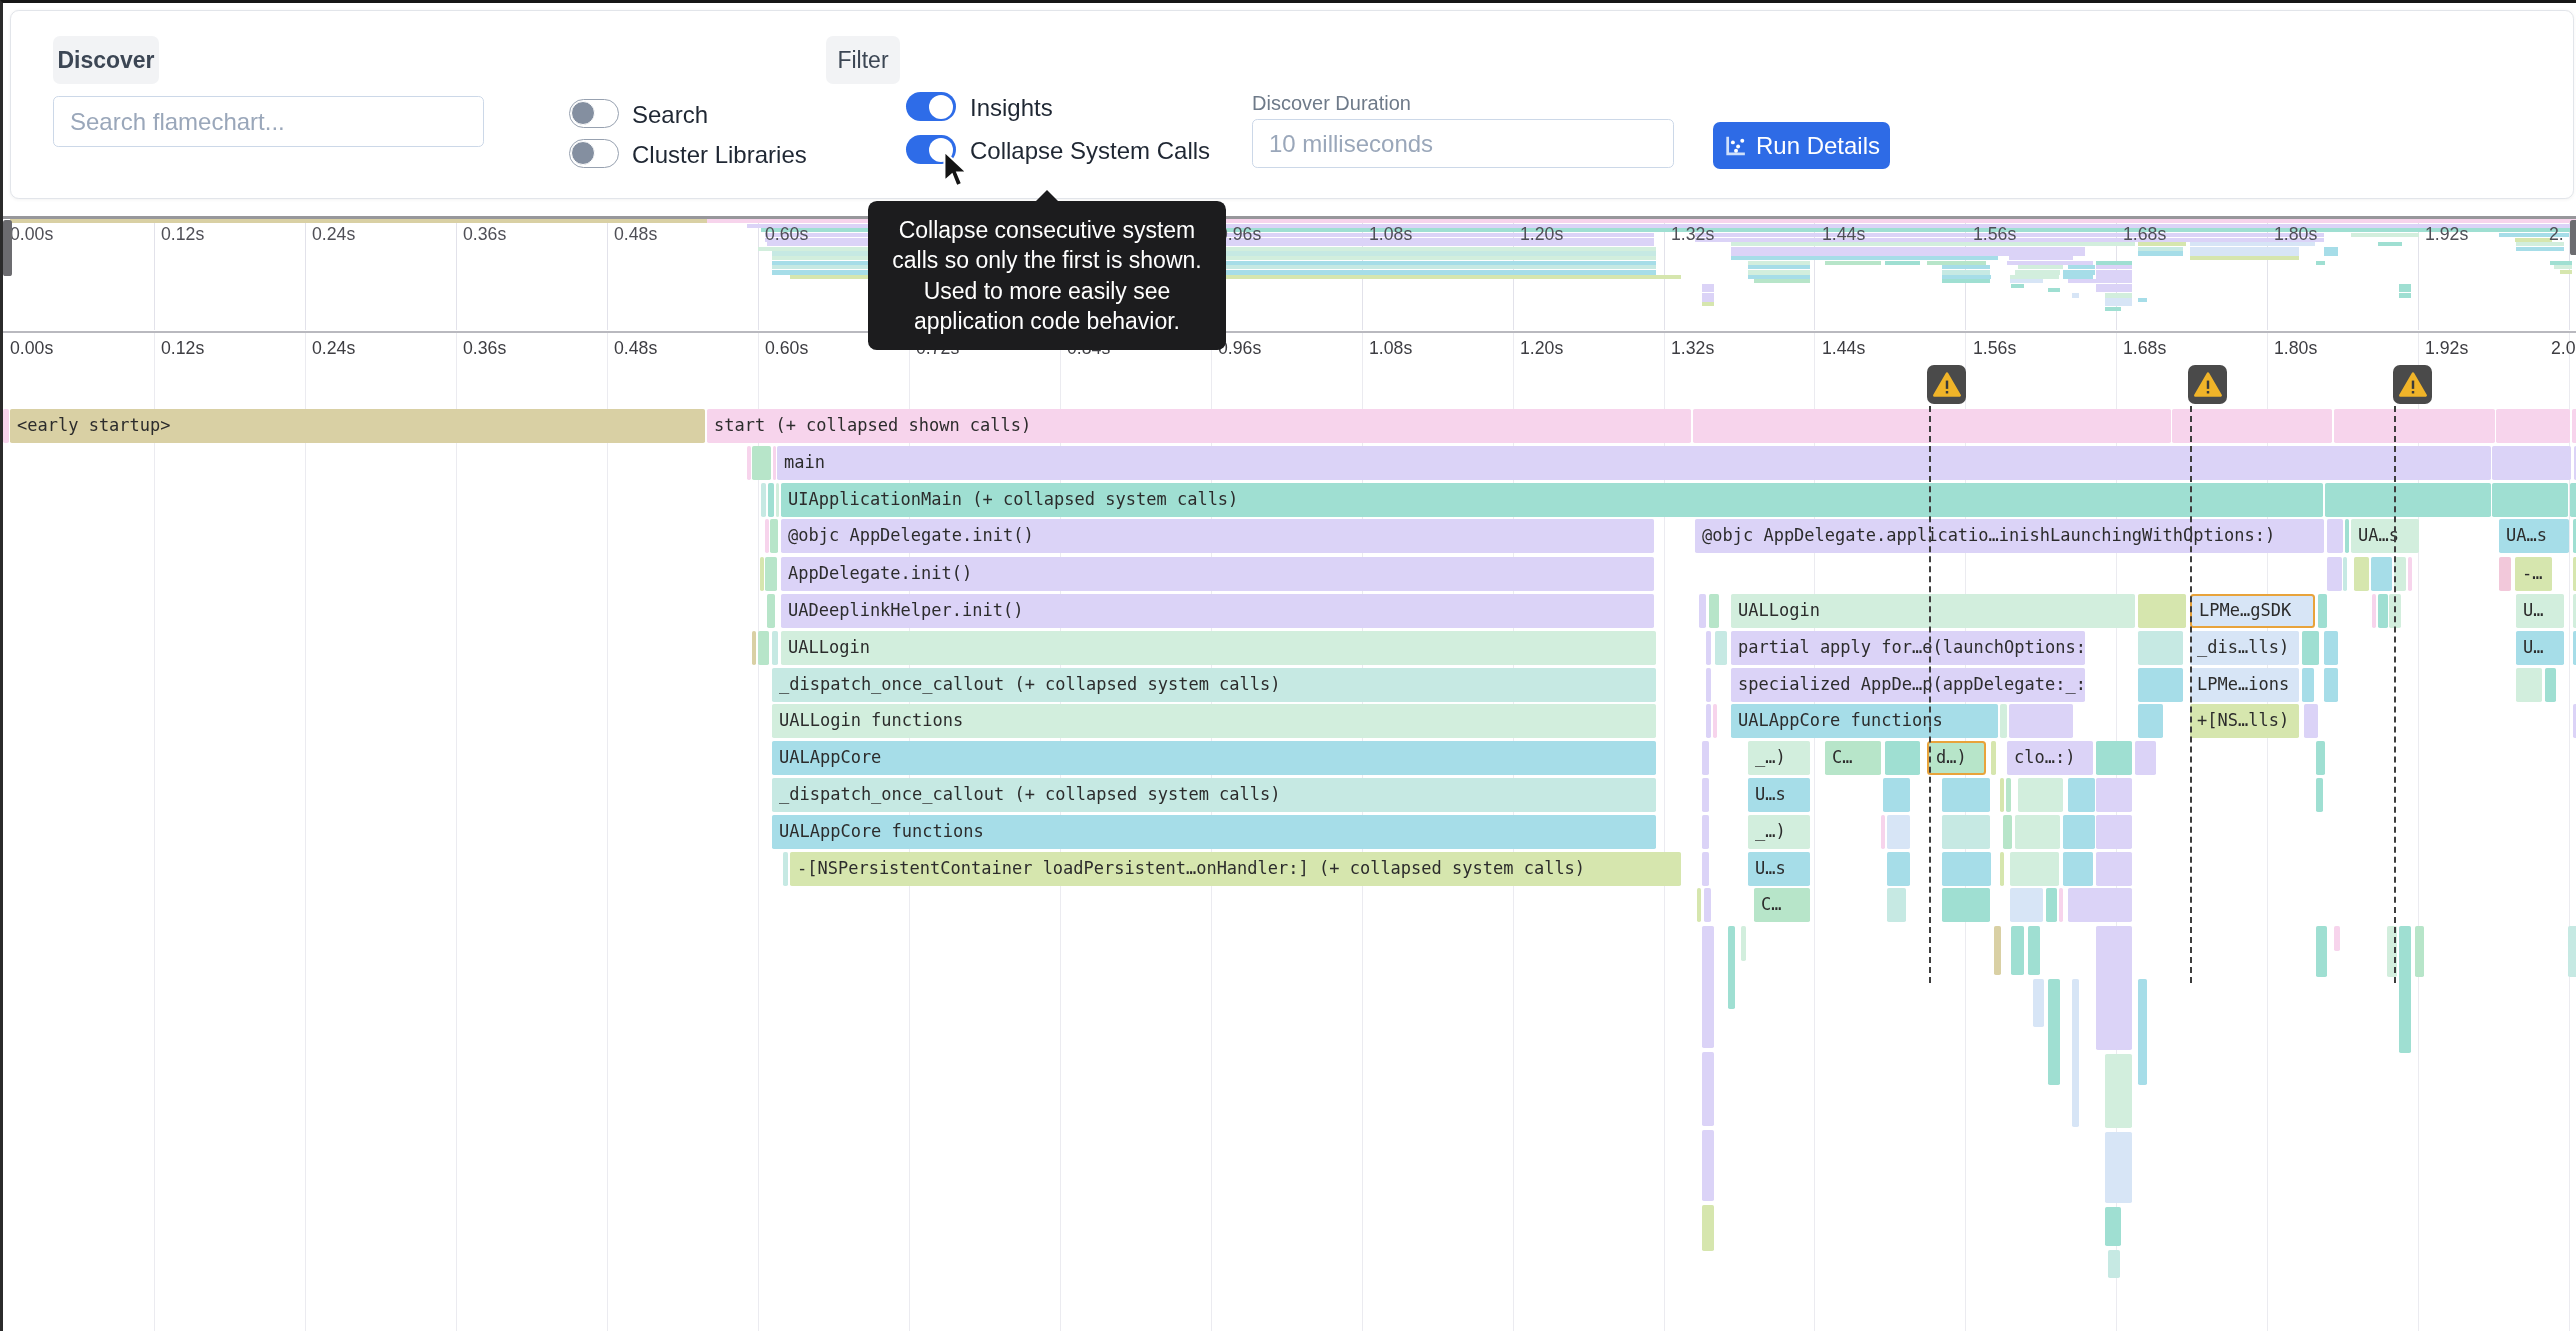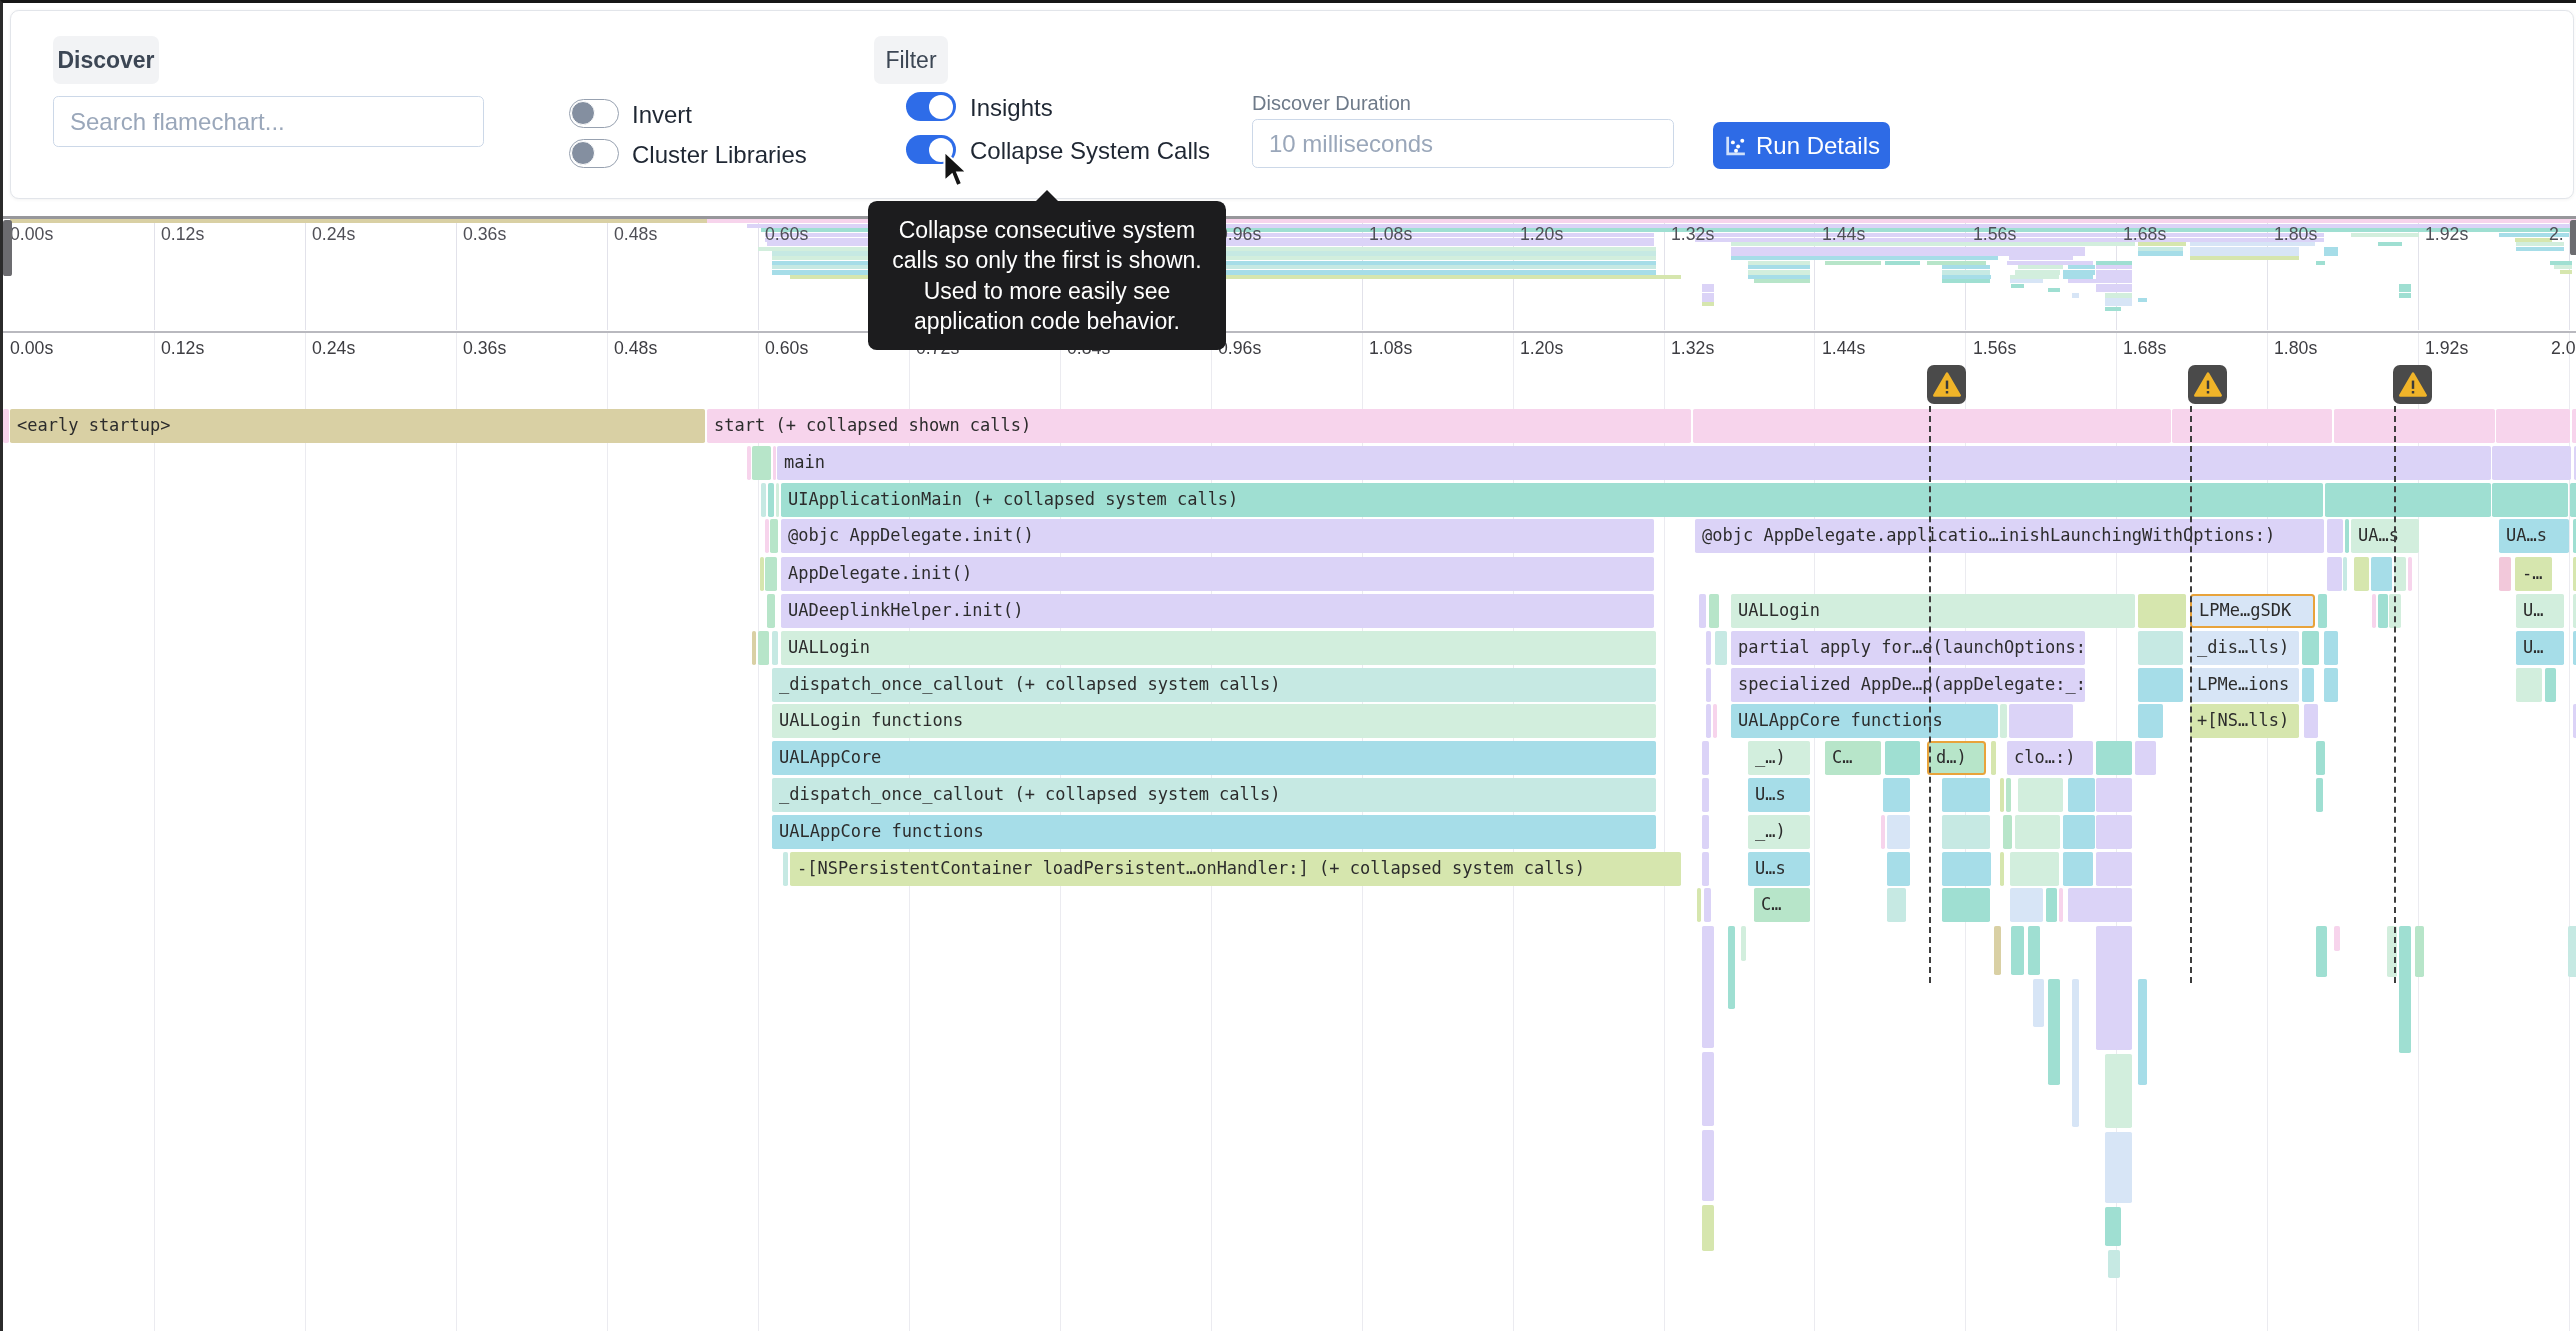--- a/index.html
+++ b/index.html
@@ -54,27 +54,27 @@
     <div class="pill" style="left:42px;top:25px;width:106px;height:48px;font-weight:bold;">
       <span>Discover</span>
     </div>
     <div class="txtinput" style="left:42px;top:85px;width:431px;height:51px;">
       <span class="placeholder">Search flamechart...</span>
     </div>
 
     <div class="toggle off" style="left:558px;top:88px;">
         <div class="knob"></div>
       </div>
-    <div class="toglabel" style="left:621px;top:90px;">Invert</div>
+    <div class="toglabel" style="left:621px;top:90px;">Search</div>
     <div class="toggle off" style="left:558px;top:128px;">
         <div class="knob"></div>
       </div>
     <div class="toglabel" style="left:621px;top:130px;">Cluster Libraries</div>
 
-    <div class="pill" style="left:863px;top:25px;width:74px;height:48px;">
+    <div class="pill" style="left:815px;top:25px;width:74px;height:48px;">
       <span>Filter</span>
     </div>
     <div class="toggle on" style="left:895px;top:81px;">
         <div class="knob"></div>
       </div>
     <div class="toglabel" style="left:959px;top:83px;">Insights</div>
     <div class="toggle on" style="left:895px;top:124px;">
         <div class="knob"></div>
       </div>
     <div class="toglabel" style="left:959px;top:126px;">Collapse System Calls</div>

